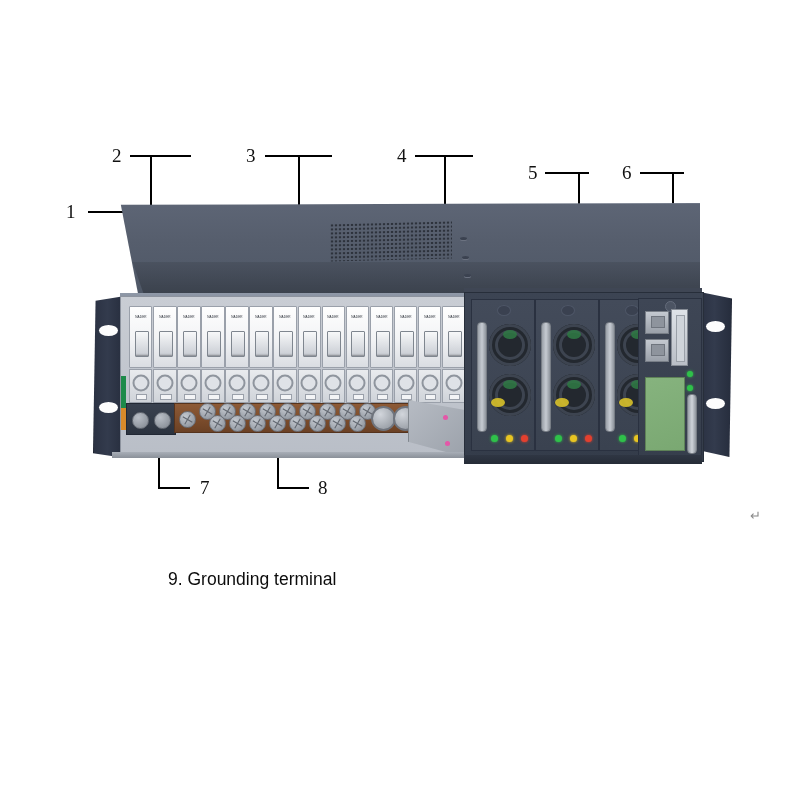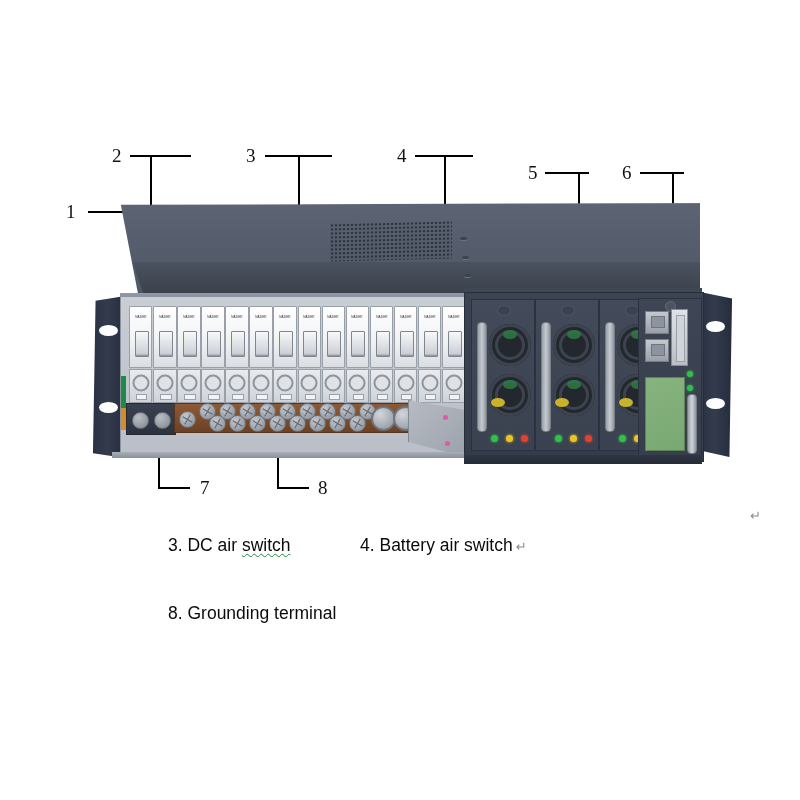--- a/index.html
+++ b/index.html
@@ -445,23 +445,19 @@
     <div class="mdot" style="top:102px;"></div>
     <div class="mdot" style="top:118px;"></div>
     <div class="mdot" style="top:134px;"></div>
     <div id="lcd"></div>
     <div id="monhandle"></div>
   </div>
   <div class="cab" id="plinth"></div>
 
   <div id="legend">
       <div class="lrow">
-        <div class="lcell left">3. DC air <span class="squig">switch</span></div>
-        <div class="lcell right" style="padding-left: 30px;">4. Battery air switch<span class="ret">↵</span></div>
       </div>
       <div class="lrow">
-      </div>
-      <div class="lrow">
-        <div class="lcell left">8. Grounding terminal</div>
+        <div class="lcell left">9. Grounding terminal</div>
       </div>
     </div>
   <div id="tail-ret">↵</div>
 </div>
 
 </body></html>

